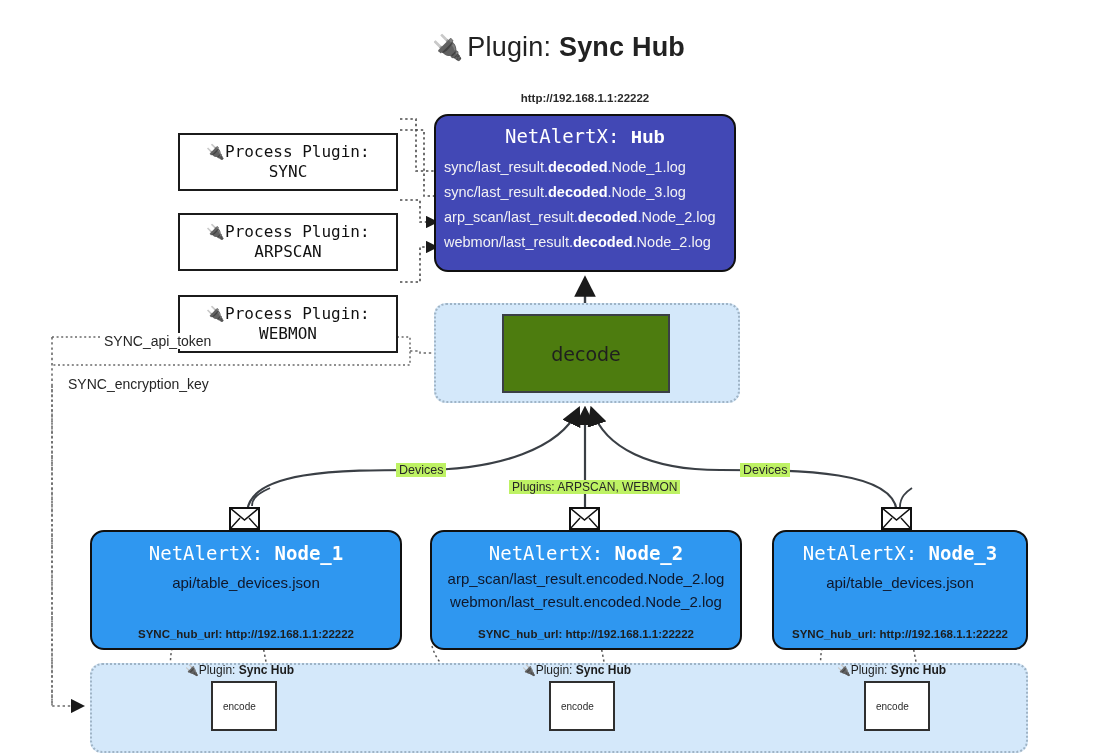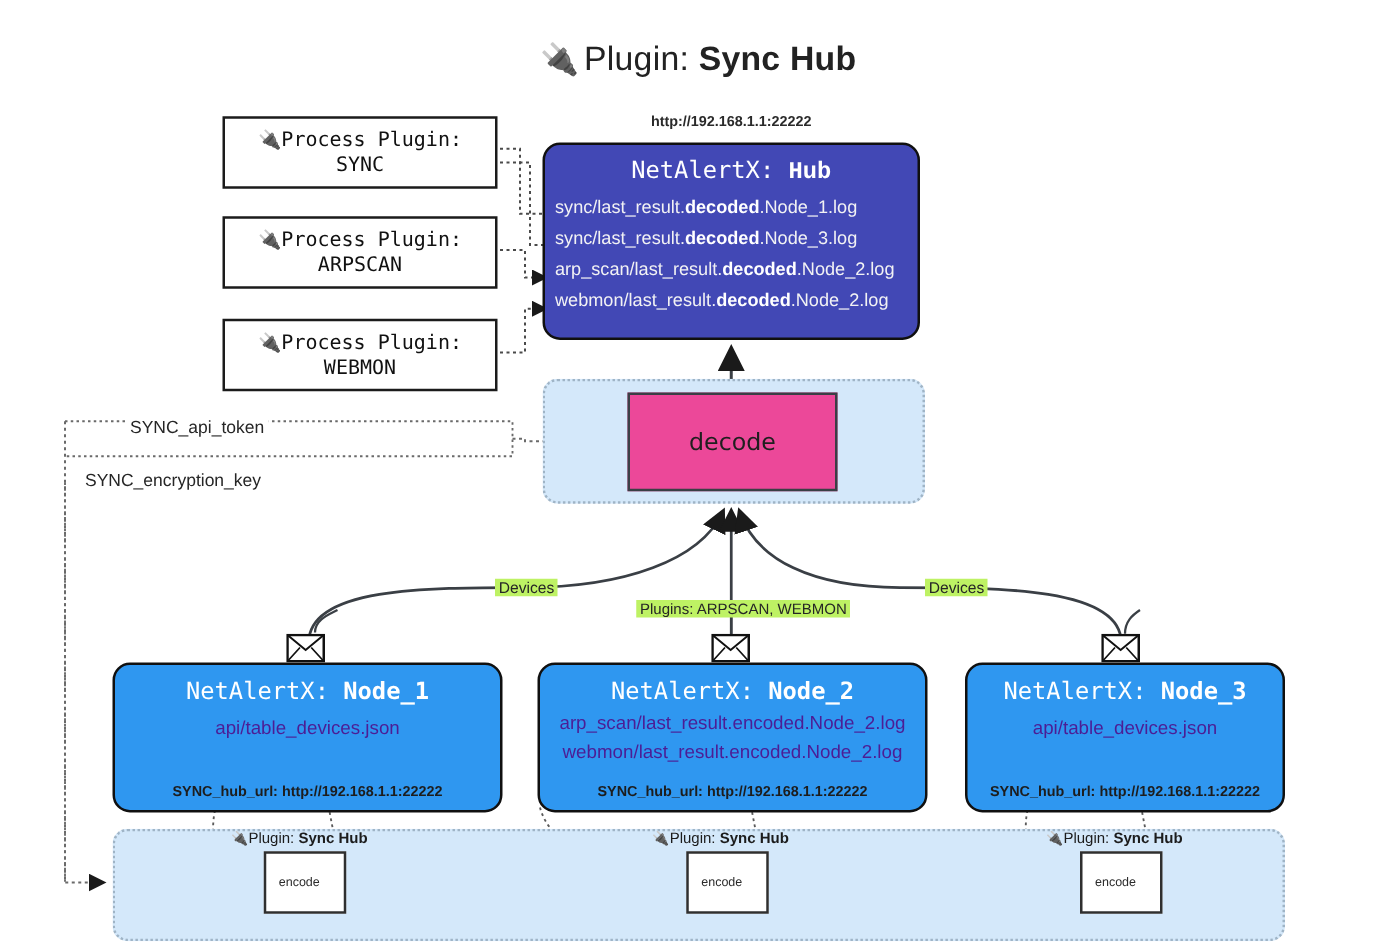--- a/index.html
+++ b/index.html
@@ -29,20 +29,21 @@
   .procbox{
     width:220px;height:58px;
     background:#ffffff;
     border:2px solid #1b1b1b;
     font-family:"DejaVu Sans Mono","Liberation Mono",monospace;
     font-size:16px;
     color:#111;
     display:flex;flex-direction:column;
     align-items:center;justify-content:center;
     line-height:1.22;
+    margin-top:40px;
   }
   .procbox .l1{display:block;white-space:nowrap;}
   .procbox .l1 .plug{font-family:"DejaVu Sans",sans-serif;font-size:15px;}
   .procbox .l2{display:block;text-align:right;}
 
   
   #hub{
     left:434px;top:96px;width:302px;height:158px;
     background:#4248b5;
     border:2px solid #101010;
@@ -72,21 +73,21 @@
 
   
   #decodeband{
     left:434px;top:285px;width:306px;height:100px;
     background:#d4e8fa;
     border:2px dotted #9fb4c6;
     border-radius:12px;
   }
   #decodebox{
     left:502px;top:296px;width:168px;height:79px;
-    background:#ec4899;border:2px solid #3a3f45;
+    background:#4d7c0f;border:2px solid #3a3f45;
     display:flex;align-items:center;justify-content:center;
     font-family:"DejaVu Sans",sans-serif;
     font-size:19px;color:#1f1f1f;
   }
 
   
   .node{
     height:120px;
     background:#2f97f0;
     border:2px solid #101010;
@@ -94,21 +95,21 @@
     color:#ffffff;
     padding-top:10px;
   }
   .node .ntitle{
     text-align:center;
     font-family:"DejaVu Sans Mono","Liberation Mono",monospace;
     font-size:19px;
   }
   .node .ntitle .b{font-weight:bold;}
   .node .nline{
-    text-align:center;font-size:15px;color:#4c1d95;
+    text-align:center;font-size:15px;color:#0f172a;
     margin-top:10px;white-space:nowrap;
   }
   .node .nline.tight{margin-top:6px;}
   .node .nurl{
     position:absolute;left:0;bottom:8px;width:100%;
     text-align:center;font-size:11.5px;font-weight:bold;color:#1d1d1d;
     white-space:nowrap;
   }
   #node1{left:90px;top:512px;width:312px;}
   #node2{left:430px;top:512px;width:312px;}

